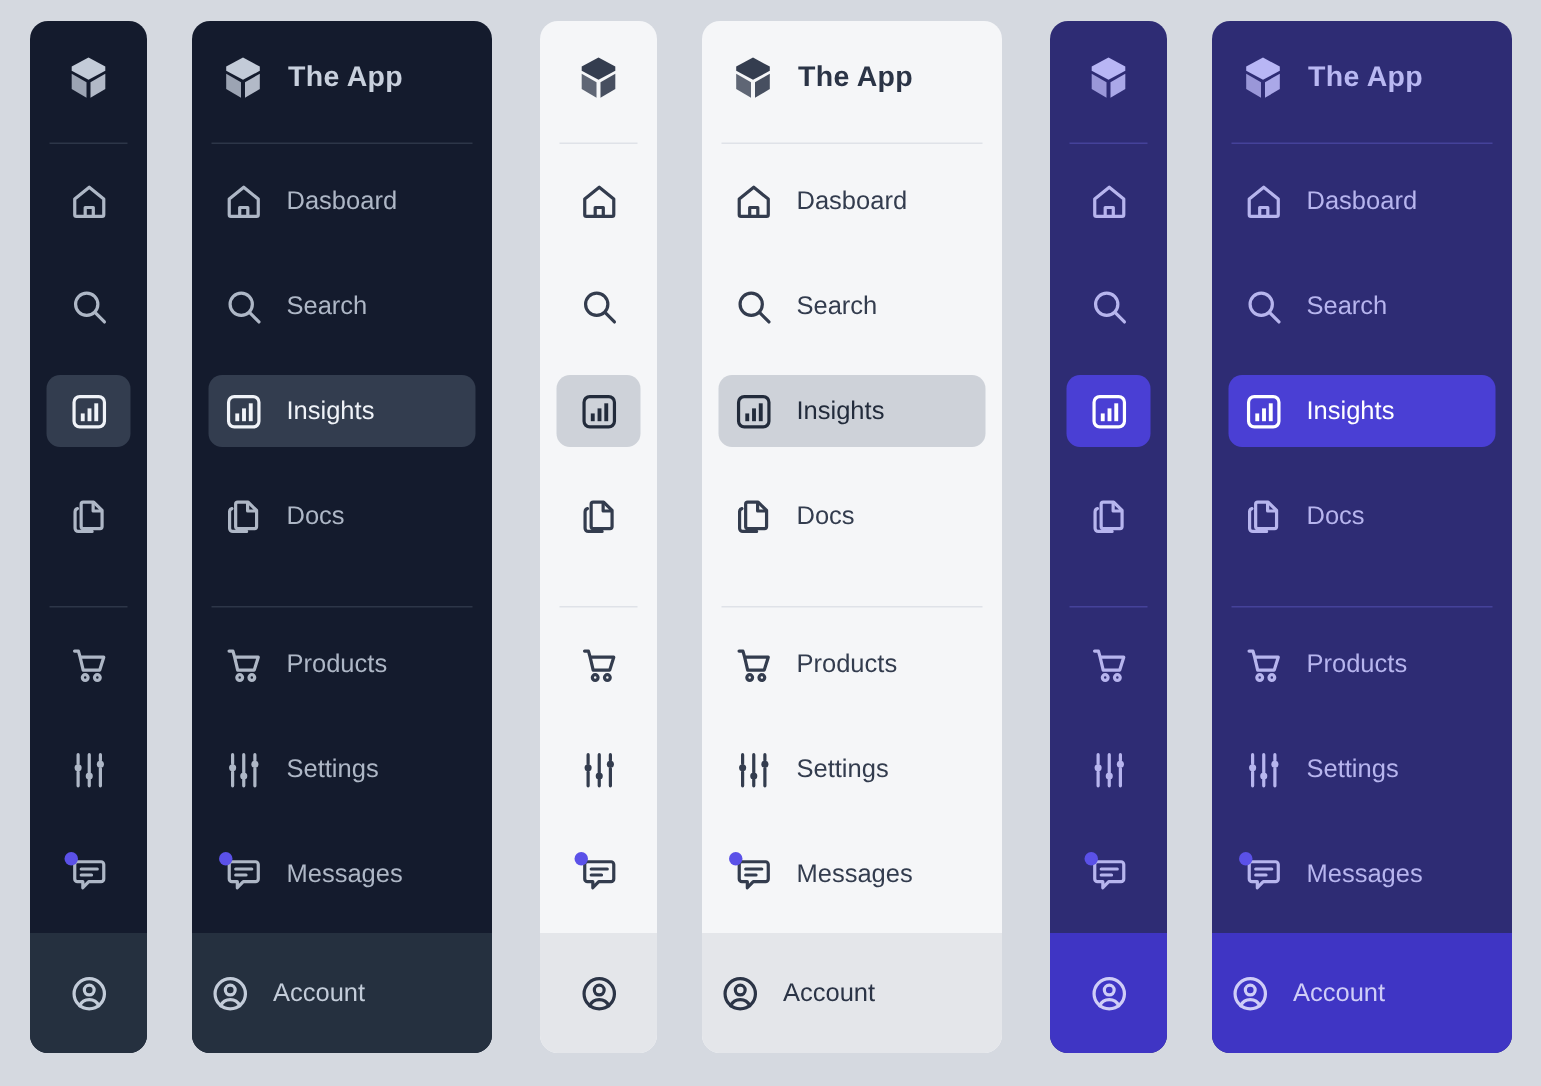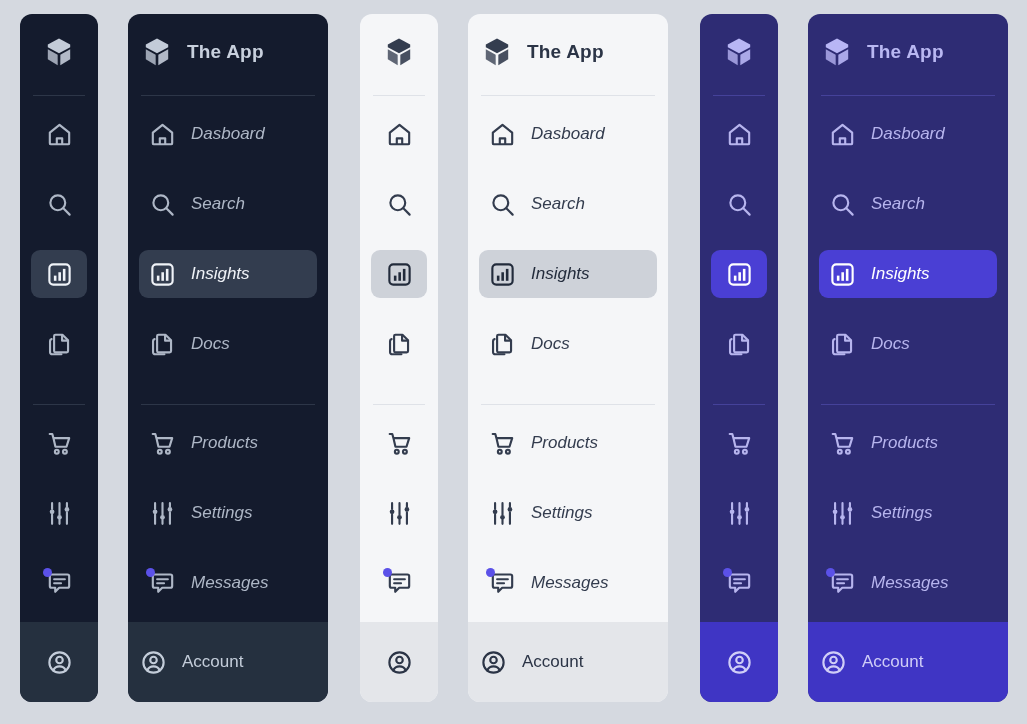--- a/index.html
+++ b/index.html
@@ -65,38 +65,37 @@
 
   
   .brand {
     display: flex;
     align-items: center;
     gap: 14px;
     padding: 22px 0 20px 0;
     flex: 0 0 auto;
   }
   .rail .brand { justify-content: center; padding-left: 0; }
-  .full .brand { padding-left: 13px; }
+  .full .brand { padding-left: 18px; }
   .brand-text {
     font-size: 19px;
     font-weight: bold;
     letter-spacing: .2px;
     white-space: nowrap;
   }
   .logo-glyph { width: 32px; height: 32px; display: block; flex: 0 0 auto; }
   .logo-glyph svg { display: block; width: 32px; height: 32px; }
 
   
   .nav {
     flex: 1 1 auto;
     display: flex;
     flex-direction: column;
     padding: 7px 11px;
     overflow: hidden;
-    font-style: italic;
   }
   .divider {
     height: 1px;
     margin: 0 2px 14px 2px;
     flex: 0 0 auto;
   }
   .divider.mid { margin: 14px 2px 14px 2px; }
 
   .nav-item {
     display: flex;

